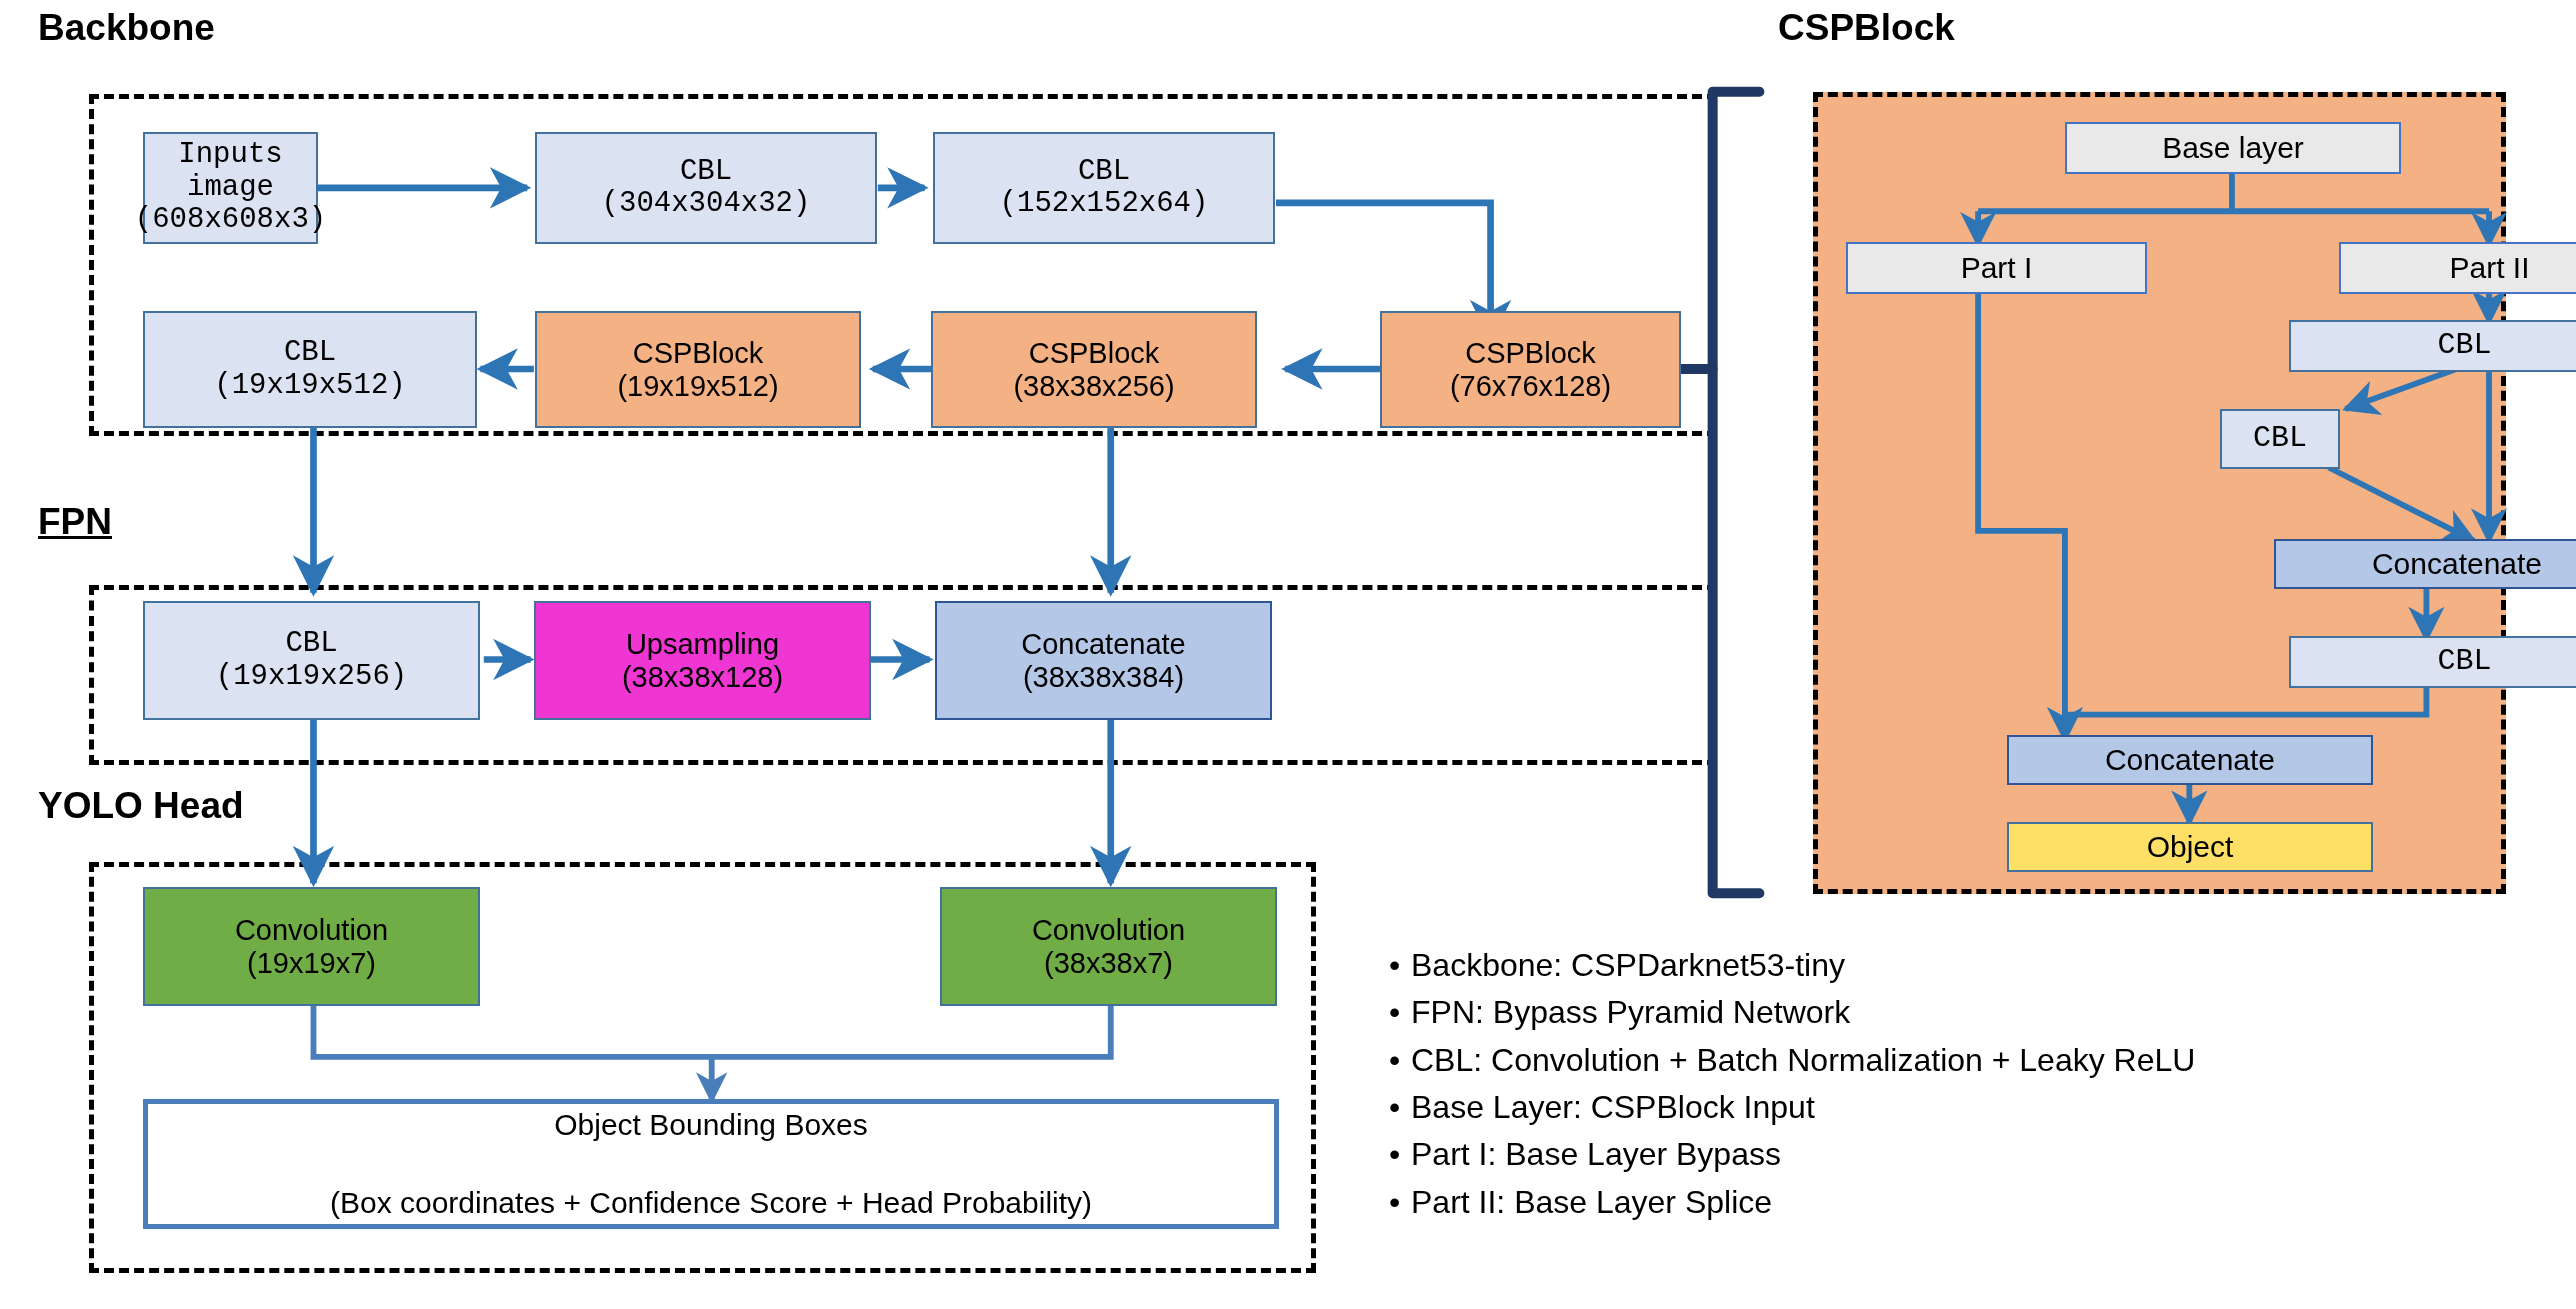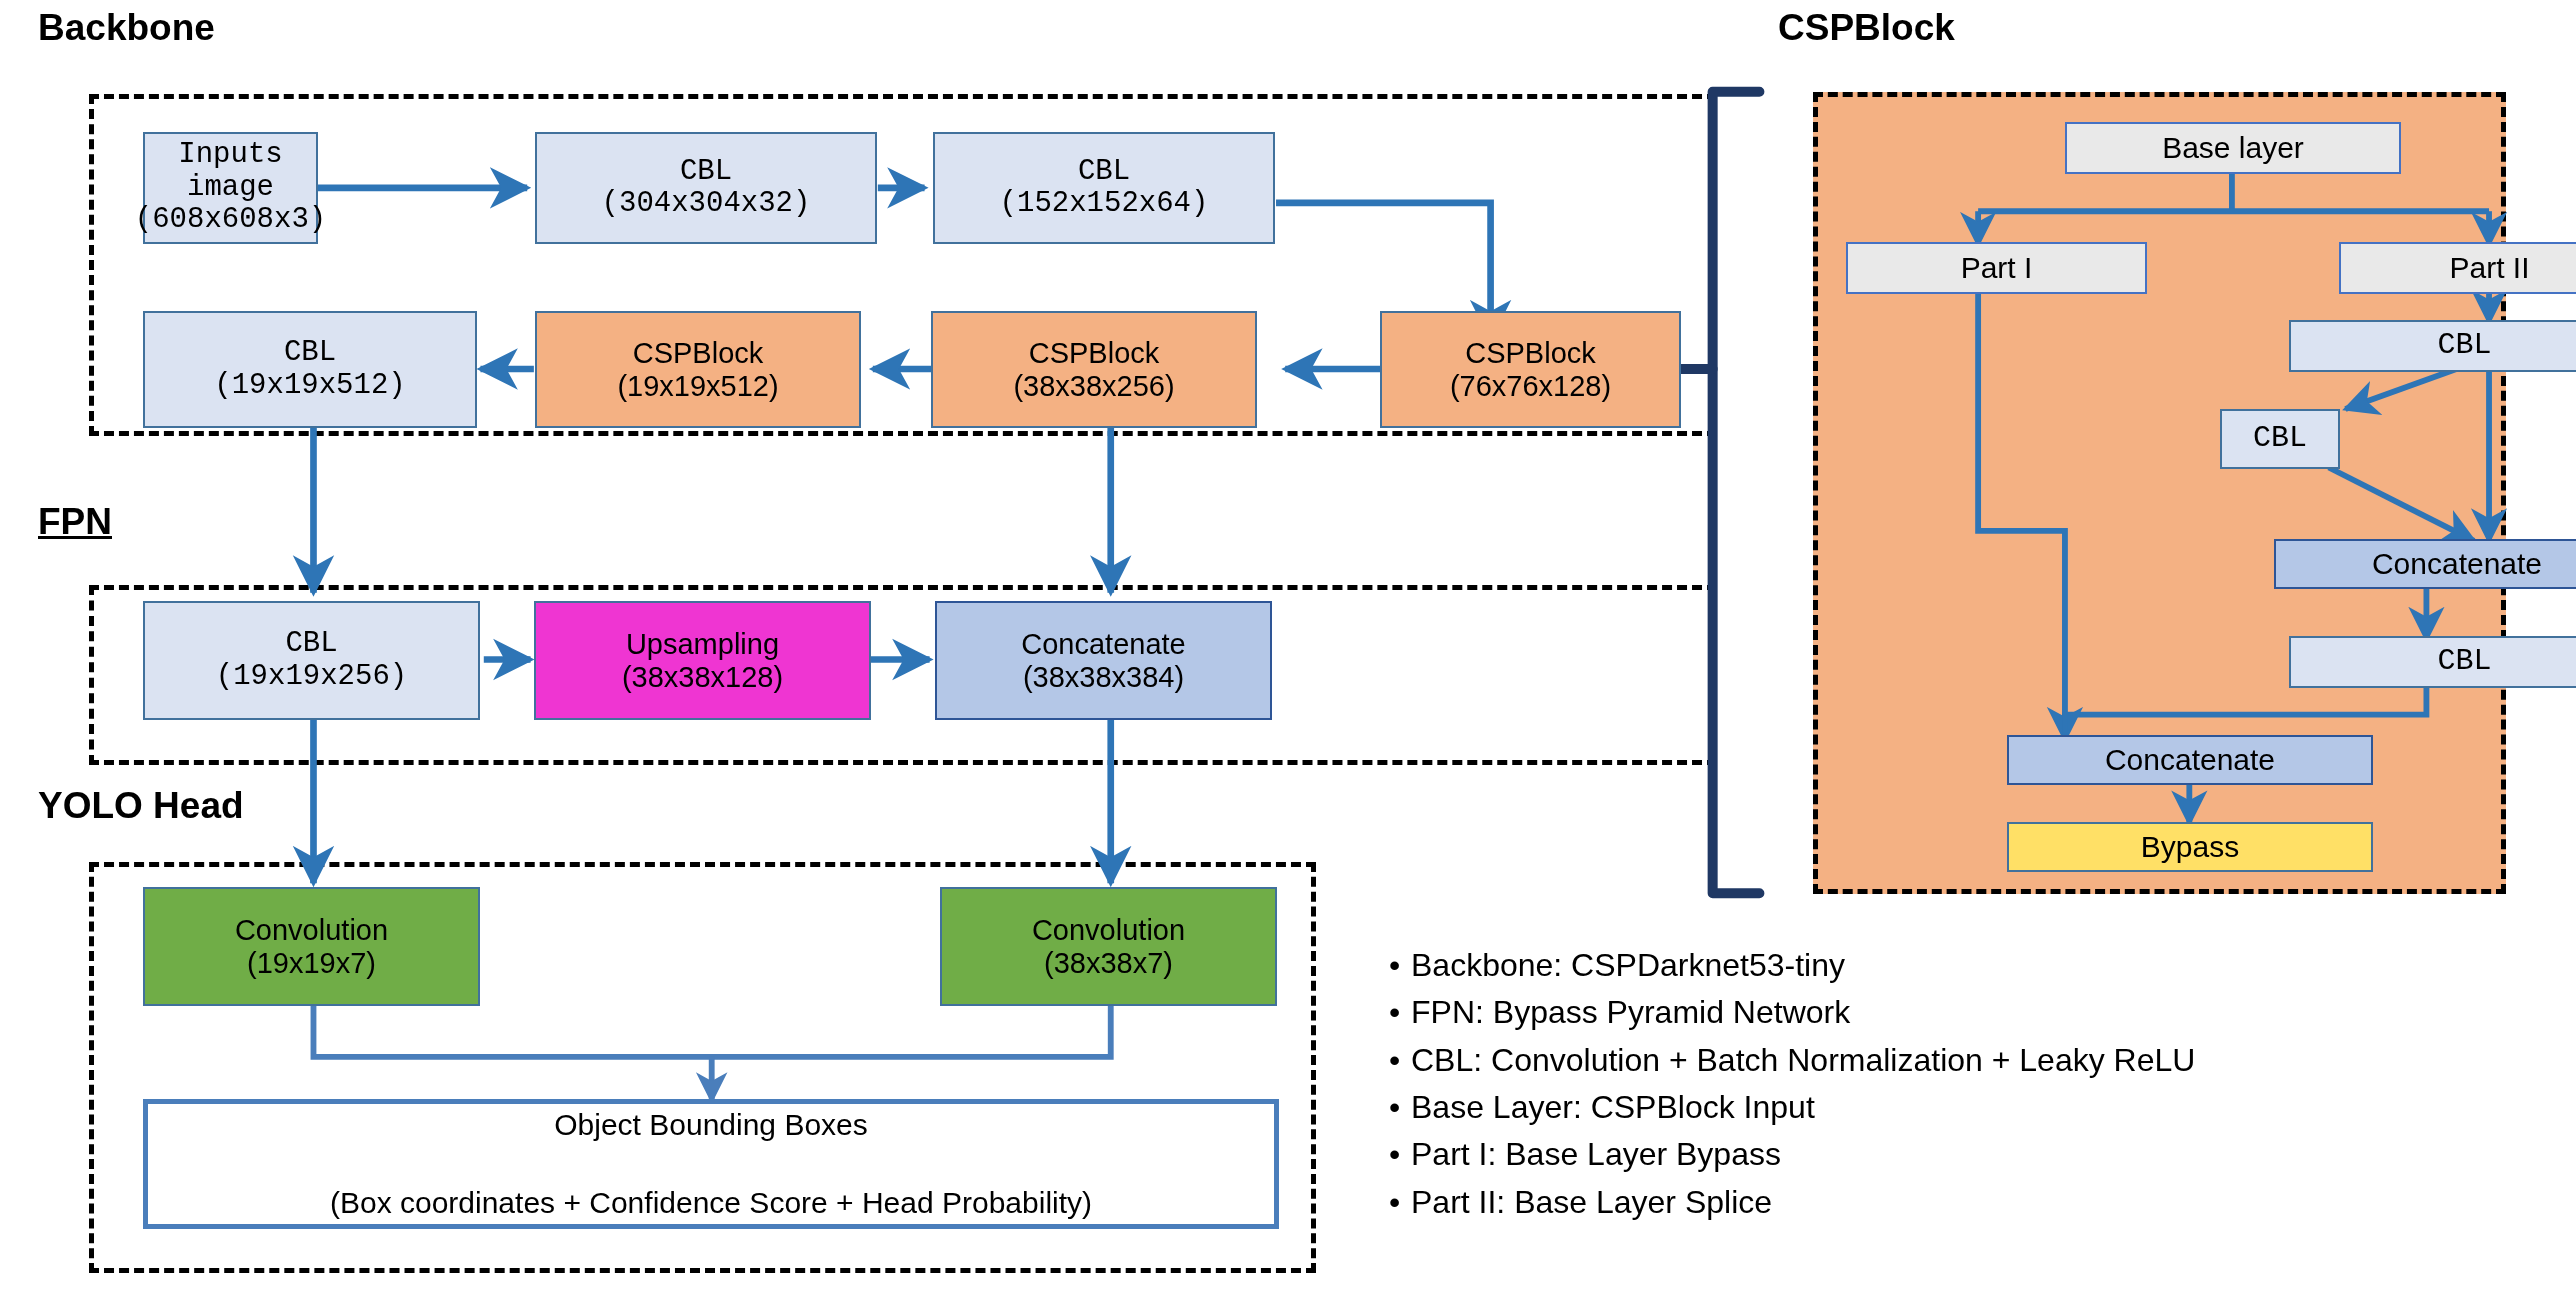--- a/index.html
+++ b/index.html
@@ -228,21 +228,21 @@
 
   <div class="node n-blue" style="left:2273px;top:636px;width:351px;height:52px;font-size:30px;">
     <span>CBL</span>
   </div>
 
   <div class="node n-concat" style="left:1991px;top:735px;width:366px;height:50px;font-size:30px;">
     <span>Concatenate</span>
   </div>
 
   <div class="node n-yellow" style="left:1991px;top:822px;width:366px;height:50px;font-size:30px;">
-    <span>Bypass</span>
+    <span>Object</span>
   </div>
 
   <div id="legend" style="left:1373px;top:942px;font-size:32px;line-height:1.48;">
     <div class="row">
       <span class="bul">•</span>
       <span>Backbone: CSPDarknet53-tiny</span>
     </div>
     <div class="row">
       <span class="bul">•</span>
       <span>FPN: Bypass Pyramid Network</span>

